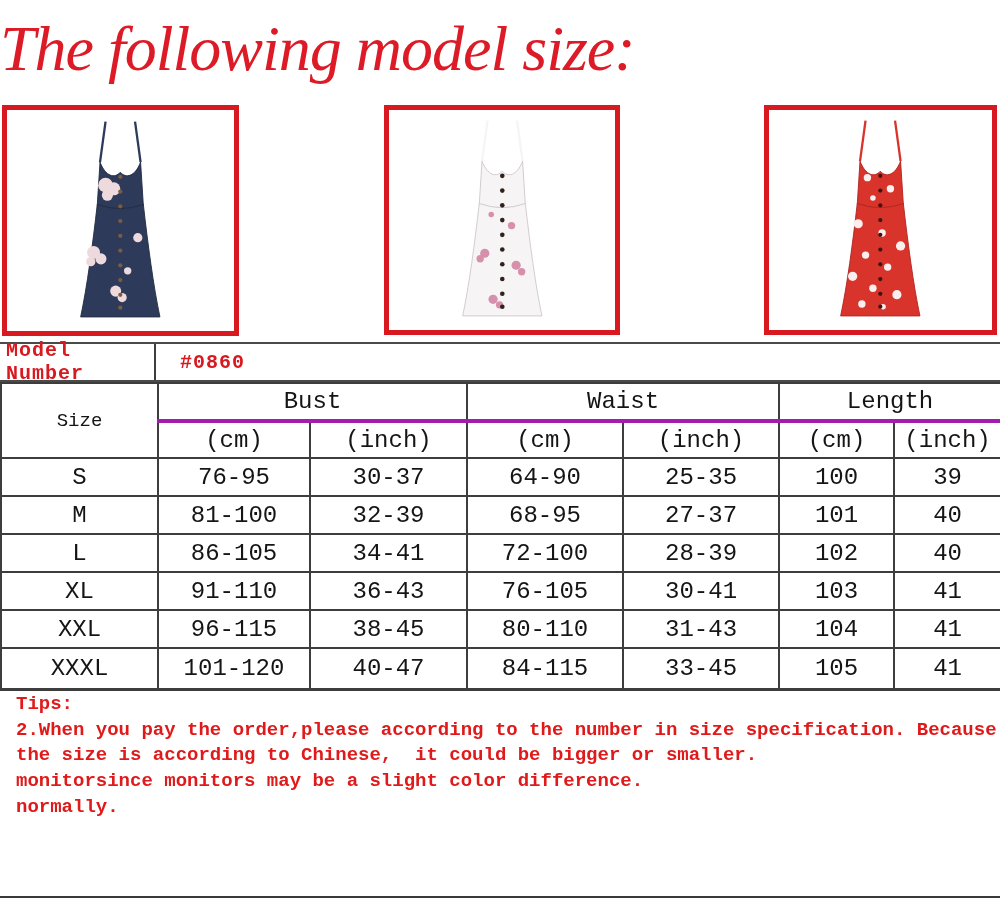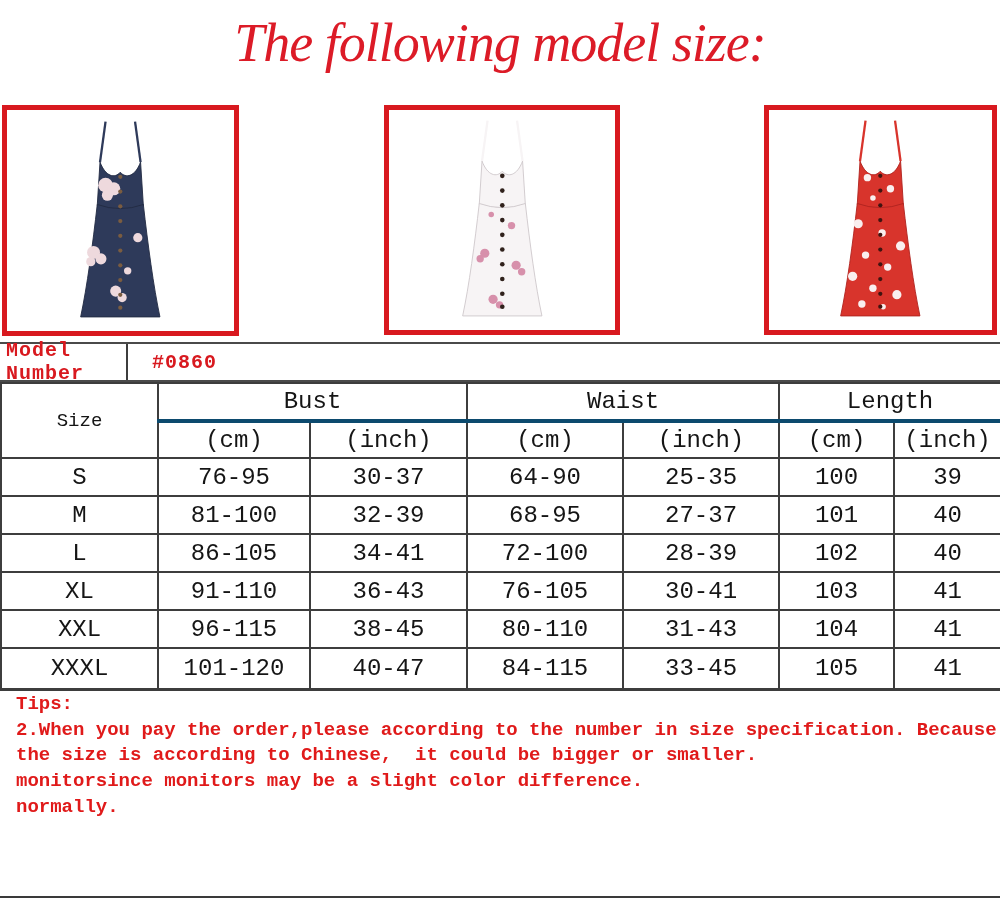--- a/index.html
+++ b/index.html
@@ -5,23 +5,23 @@
   html,body { margin:0; padding:0; background:#ffffff; }
   body {
     width:1000px; height:903px; position:relative; overflow:hidden;
     font-family:"Liberation Mono","DejaVu Sans Mono",monospace;
   }
   .page { position:absolute; inset:0; background:#ffffff; }
 
   
   .title {
     position:absolute; top:12px; left:0; width:100%;
-    text-align:center;
+    text-align:left;
     font-family:"Liberation Serif","DejaVu Serif",serif;
-    font-style:italic; font-size:54px; line-height:1.15;
+    font-style:italic; font-size:64px; line-height:1.15;
     color:#dc1b27; letter-spacing:-1px;
   }
 
   
   .img-box {
     position:absolute; box-sizing:border-box;
     border:5px solid #d8191f; background:#ffffff;
     display:flex; align-items:flex-end; justify-content:center;
   }
   #box1 { left:2px;   top:105px; width:237px; height:231px; }
@@ -31,37 +31,37 @@
 
   
   .model-row {
     position:absolute; top:342px; left:0; width:1000px; height:40px;
     box-sizing:border-box;
     border-top:2px solid #4a4a4a; border-bottom:2px solid #4a4a4a;
     display:flex; align-items:stretch;
     color:#d8191f; font-size:20px; font-weight:bold;
   }
   .model-label {
-    width:128px; box-sizing:border-box; border-right:2px solid #3d3d3d;
+    width:156px; box-sizing:border-box; border-right:2px solid #3d3d3d;
     display:flex; align-items:center; padding-left:6px; letter-spacing:1px;
   }
   .model-value { display:flex; align-items:center; padding-left:24px; letter-spacing:1px; }
 
   
   table.size-table {
     position:absolute; top:382px; left:0; width:1000px;
     border-collapse:collapse; table-layout:fixed;
     font-size:24px; color:#151515; text-align:center;
   }
   table.size-table th, table.size-table td {
     border:2px solid #3d3d3d; font-weight:normal; padding:0; overflow:hidden;
   }
   table.size-table { border-bottom:3px solid #3d3d3d; }
   tr.h1 th { height:35px; }
-  tr.h1 th.group { border-bottom:4px solid #0c4a6e; }
+  tr.h1 th.group { border-bottom:4px solid #a21caf; }
   tr.h2 th { height:34px; }
   tbody tr { height:38px; }
   tbody tr.last { height:41px;margin-left:45px; }
   th.size-h { font-size:19px; }
 
   
   .tips {
     position:absolute; top:692px; left:16px; width:994px;
     color:#e01a1a; font-size:19px; line-height:25.7px; font-weight:bold;
   }

